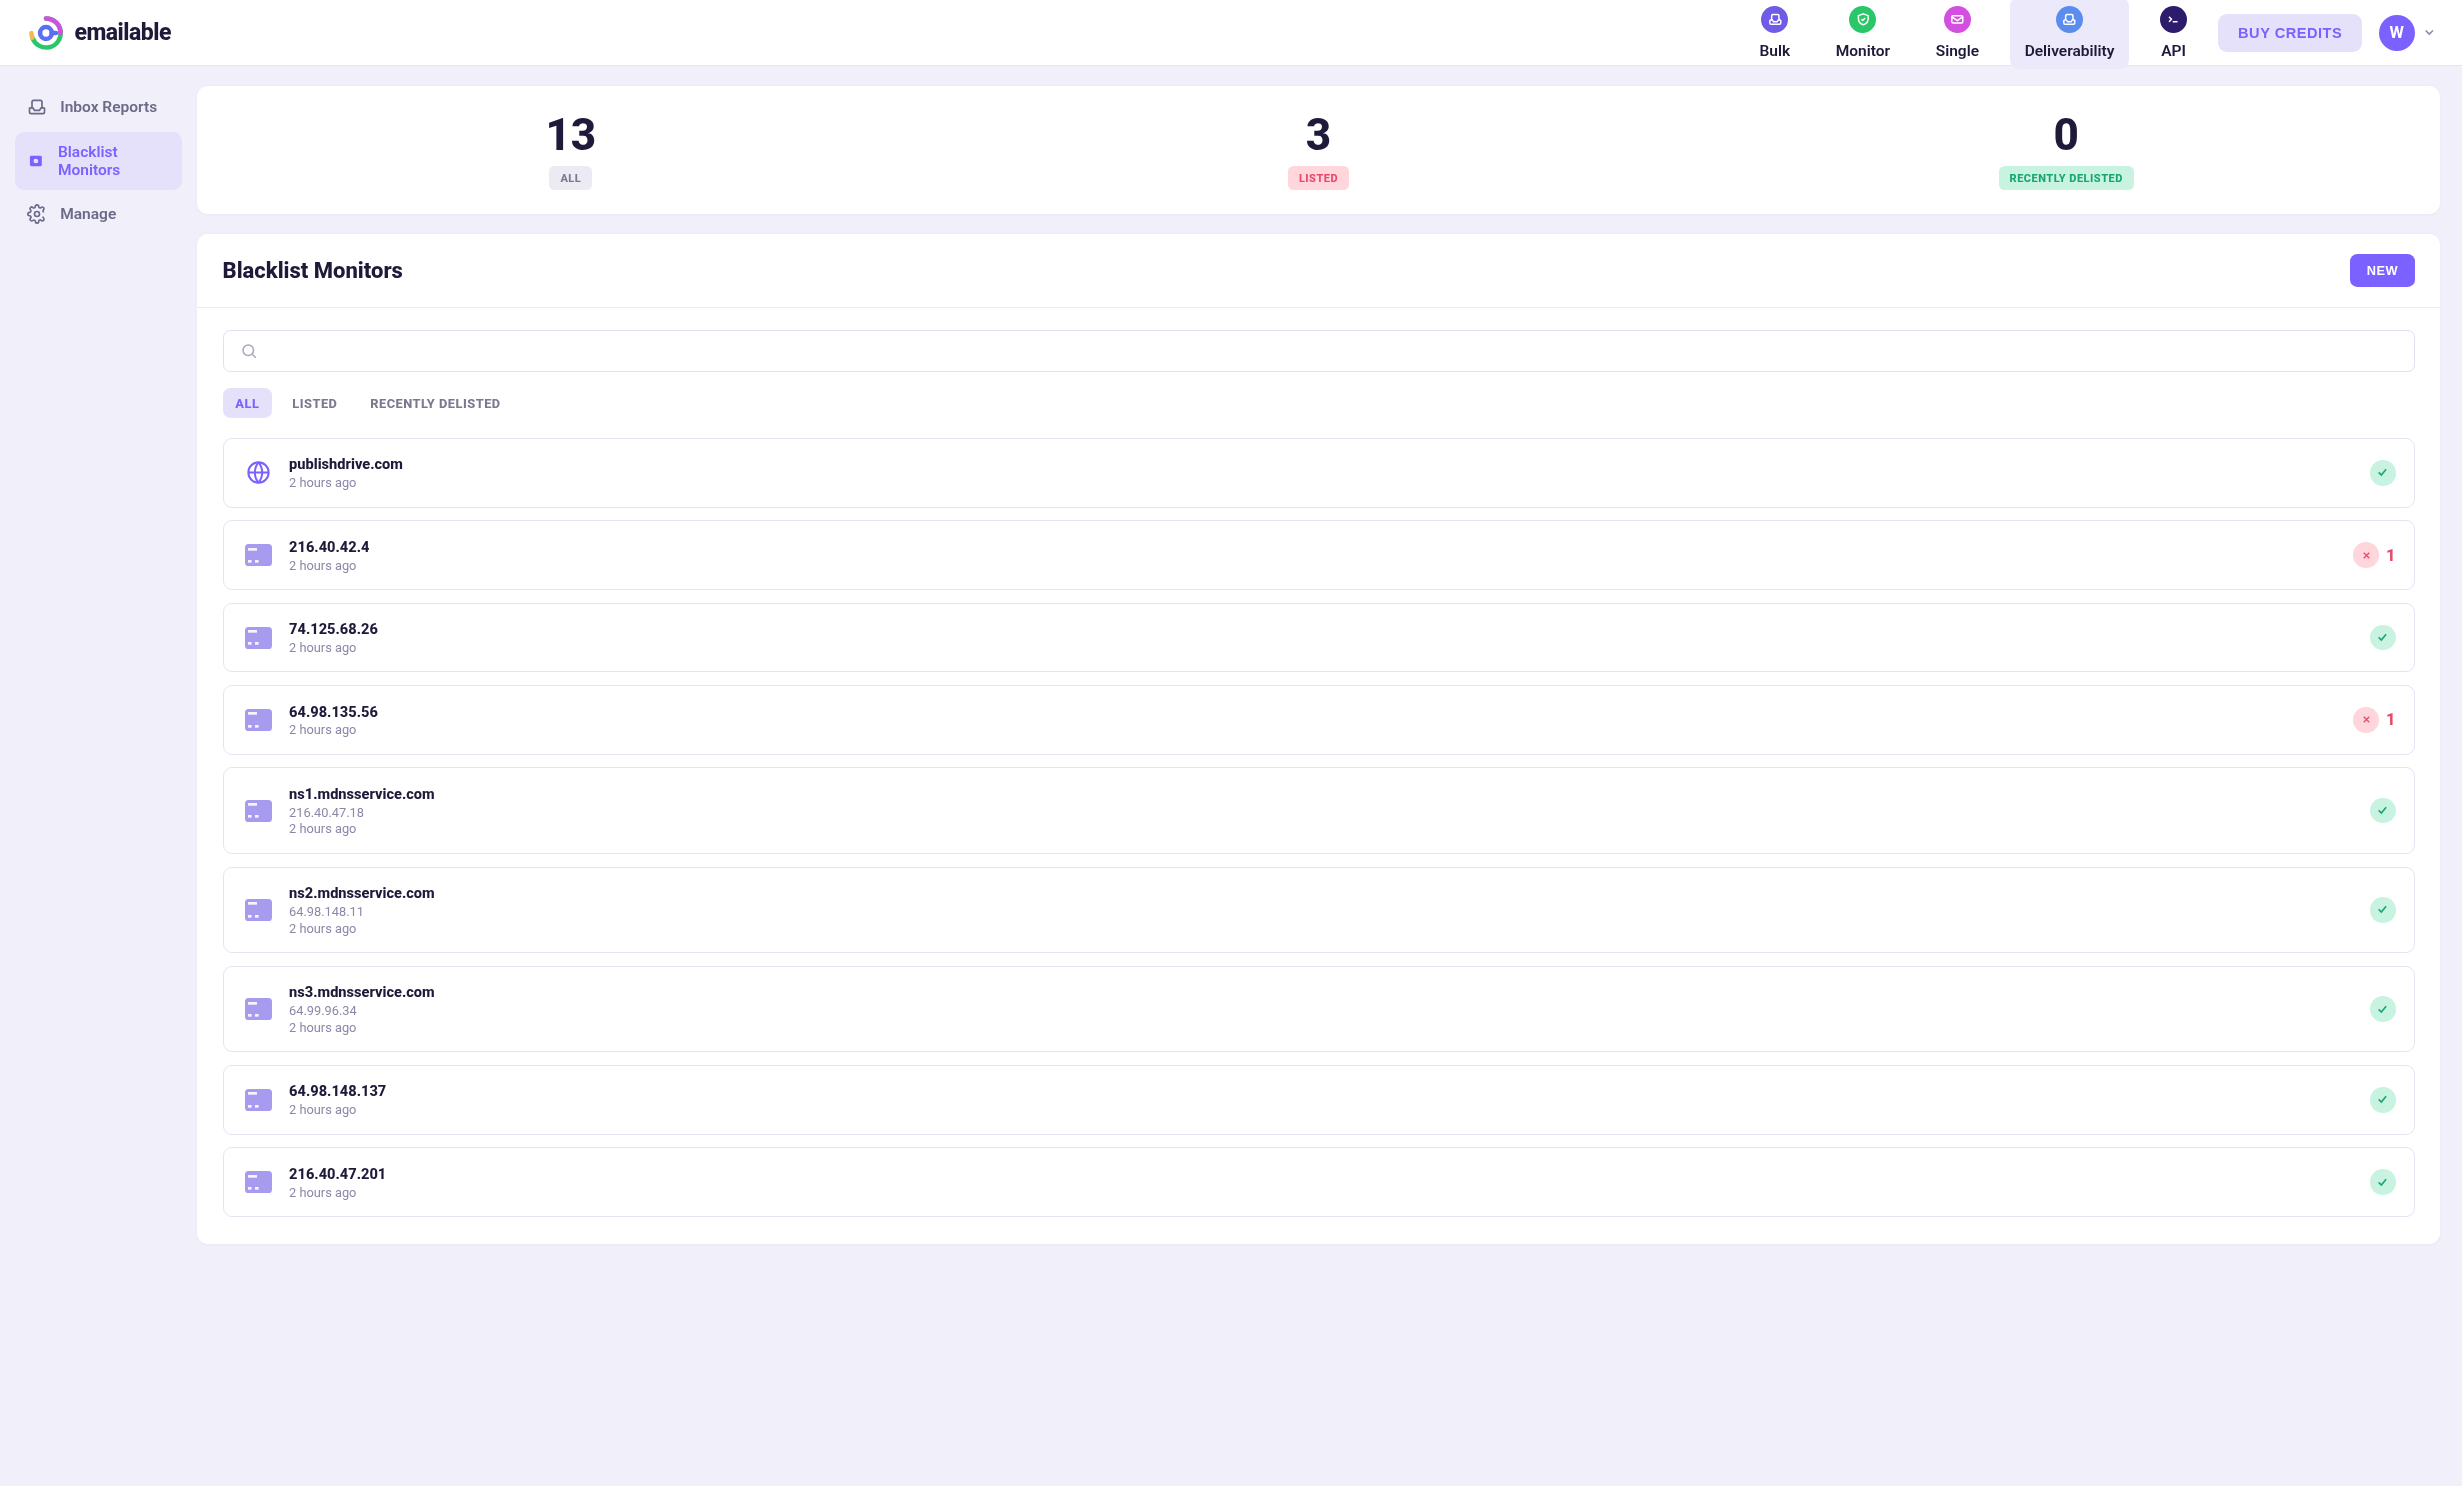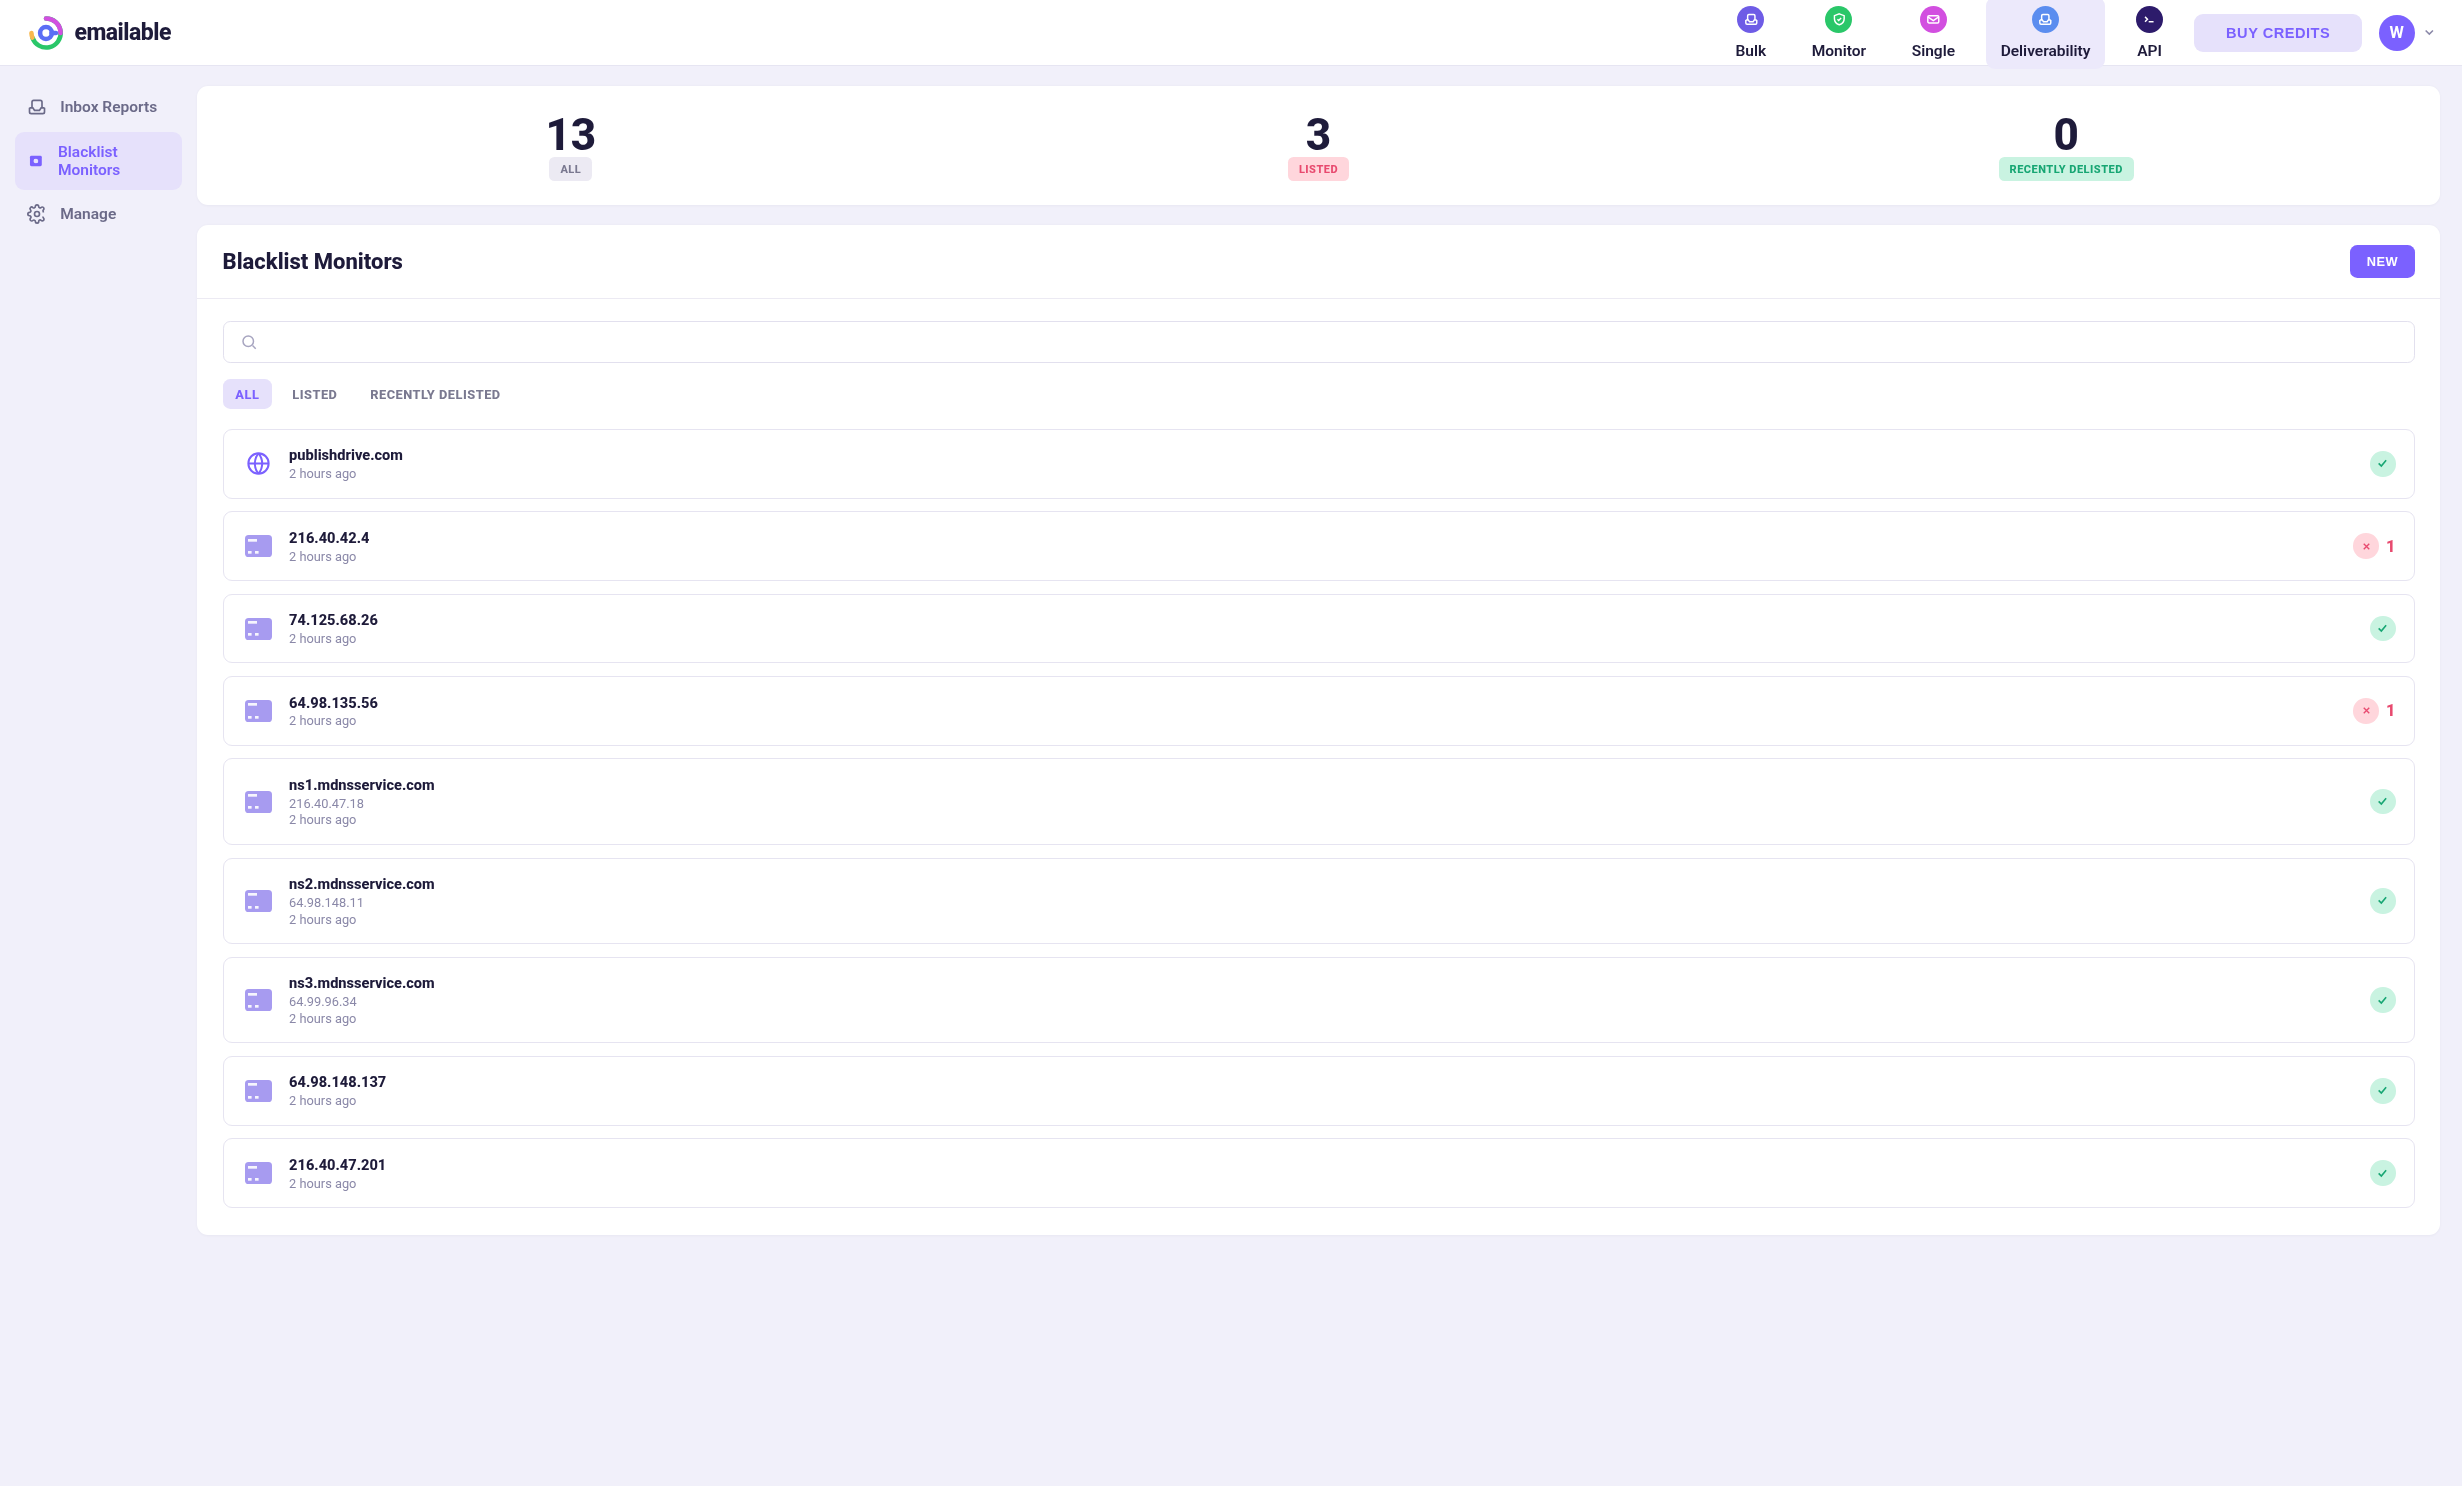--- a/index.html
+++ b/index.html
@@ -41,21 +41,21 @@
     .nav-icon svg { width: 14.6px; height: 14.6px; }
     .bg-purple { background: #6e5ce6; }
     .bg-green  { background: #2ac769; }
     .bg-pink   { background: #d24fe0; }
     .bg-blue   { background: #5b8def; }
     .bg-navy   { background: #2d1b6b; }
 
     .buy-credits {
       background: #e6e1fb; color: #7b61ff;
       font-weight: 800; font-size: 14.6px; letter-spacing: 0.5px;
-      padding: 11px 32px; border: none; border-radius: 9px;
+      padding: 11px 20px; border: none; border-radius: 9px;
       cursor: pointer;
     }
     .avatar-wrap { display: flex; align-items: center; gap: 7.3px; cursor: pointer; }
     .avatar {
       width: 36px; height: 36px; border-radius: 50%;
       background: #7b61ff; color: #fff;
       display: flex; align-items: center; justify-content: center;
       font-weight: 700; font-size: 16.4px;
     }
     .chevron { color: #8a88a8; }
@@ -76,21 +76,21 @@
 
     
     .stats-card {
       background: #fff; border-radius: 11px;
       display: flex; padding: 27px 0 24px;
       box-shadow: 0 0.9px 2.7px rgba(30,27,58,0.04);
       margin-bottom: 20px;
     }
     .stat {
       flex: 1; display: flex; flex-direction: column;
-      align-items: center; gap: 0;
+      align-items: center; gap: 9px;
     }
     .stat-num { font-size: 44px; font-weight: 800; color: #1e1b3a; line-height: 1; }
     .stat-badge {
       font-size: 11px; font-weight: 800; letter-spacing: 0.5px;
       padding: 5.5px 11px; border-radius: 5.5px;
     }
     .badge-gray     { background: #eceaf3; color: #7a7990; }
     .badge-red      { background: #ffd6dc; color: #e84a6f; }
     .badge-green-lt { background: #c9f3e1; color: #17a673; }
 

